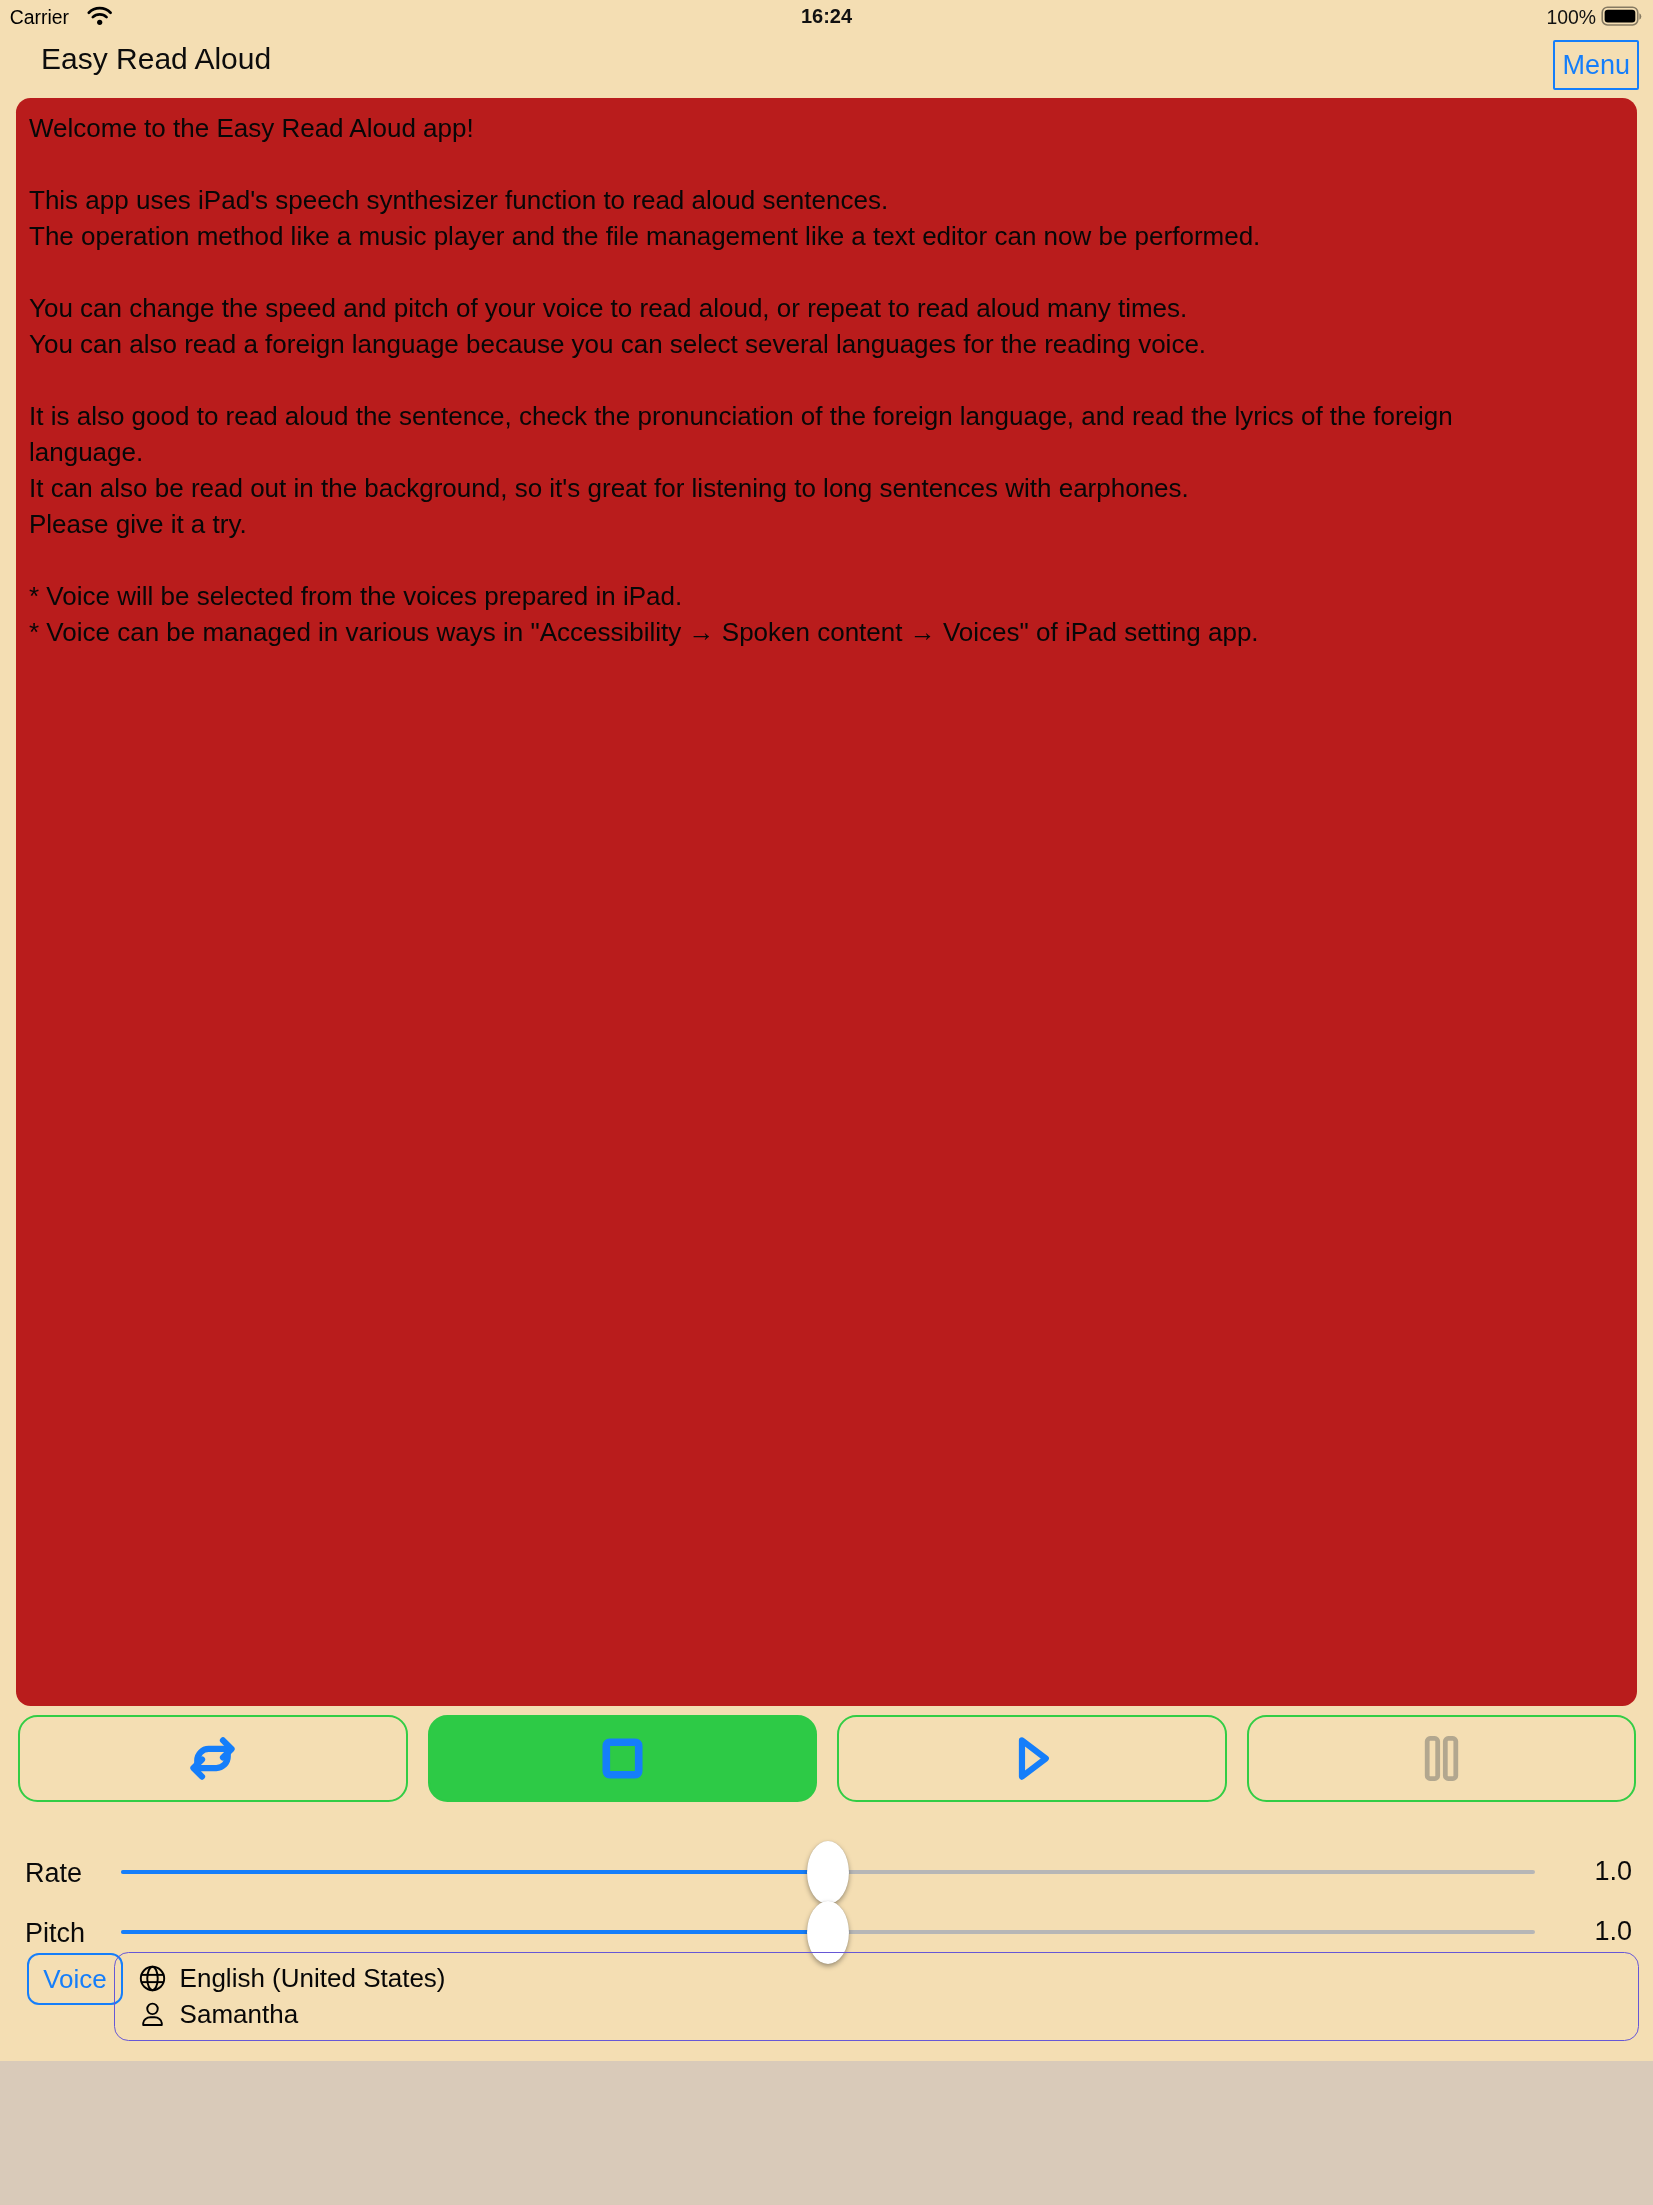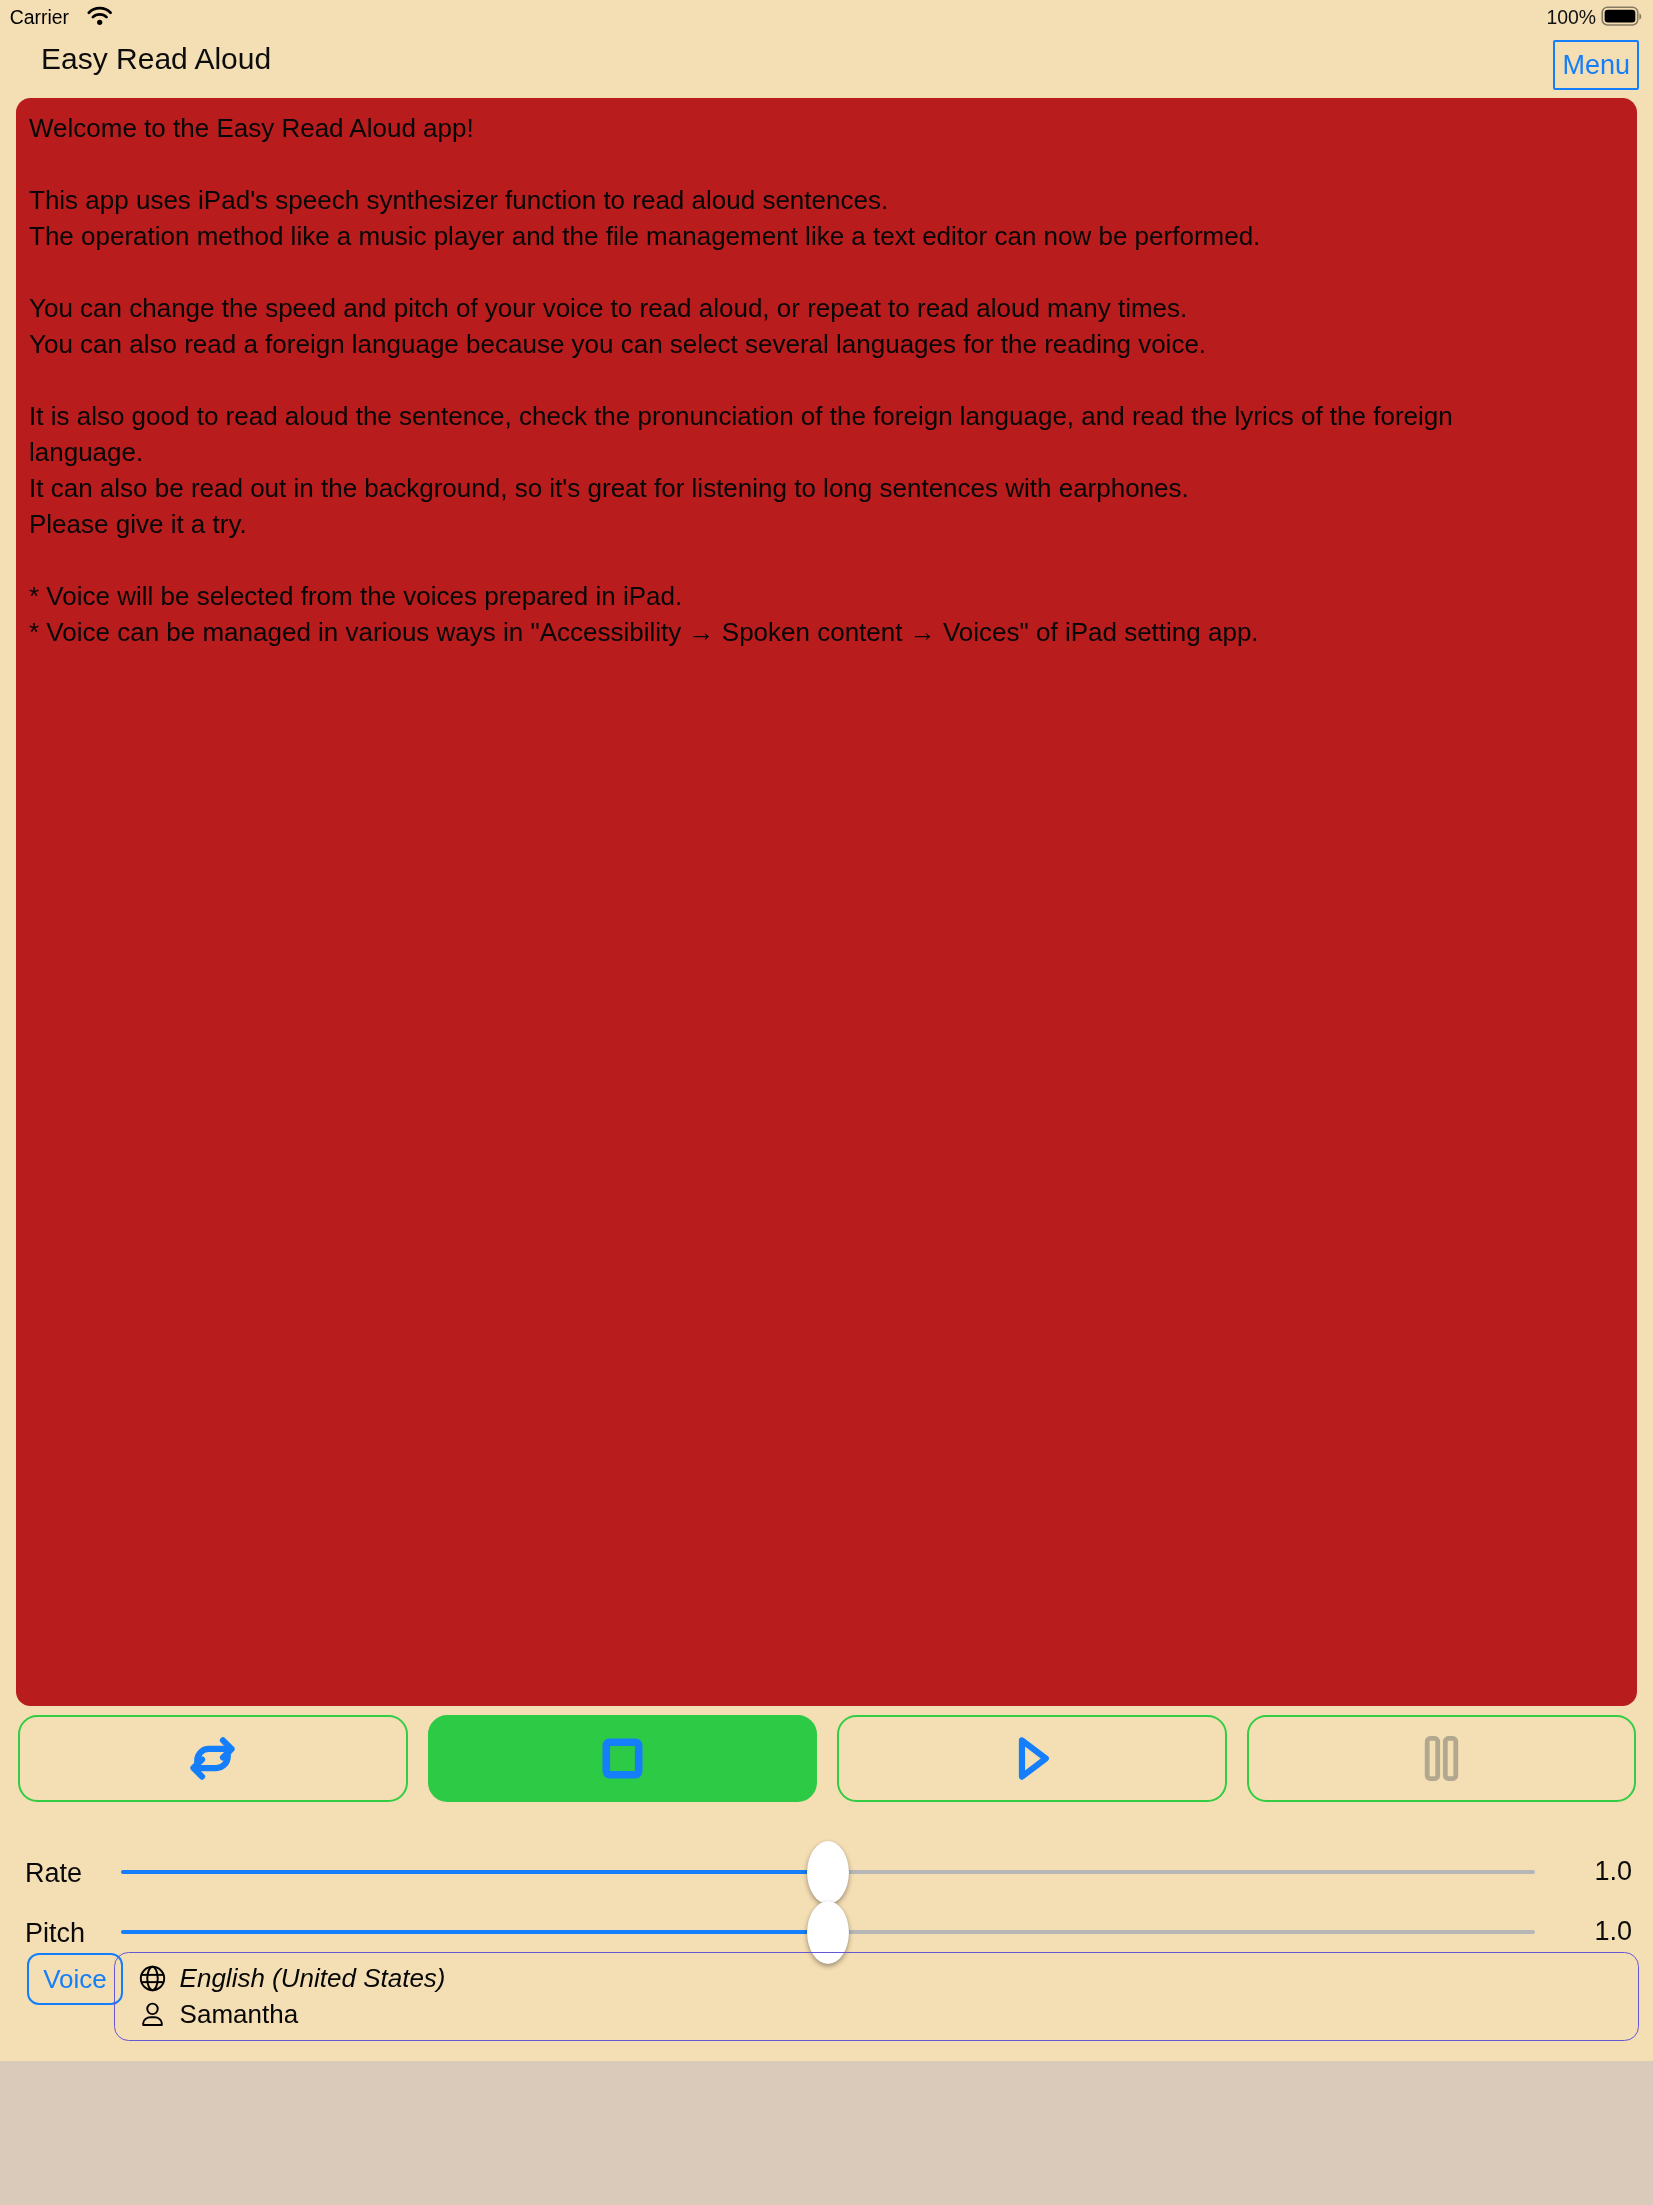--- a/index.html
+++ b/index.html
@@ -71,41 +71,42 @@
     position:absolute; left:27px; top:1953px; width:96px; height:52px;
     border:2.4px solid #157efa; border-radius:12px; color:#157efa;
     font-size:26px; display:flex; align-items:center; justify-content:center;
     background:transparent; cursor:pointer;
   }
   .voice-box {
     position:absolute; left:114px; top:1952px; width:1525px; height:89px;
     border:1.6px solid #6657d6; border-radius:14.5px; background:transparent;
   }
   .voice-line { position:absolute; left:22.6px; height:34px; display:flex; align-items:center; gap:13px; }
-  .voice-line.lang { top:8px;font-style:italic; }
+  .voice-line.lang { top:8px; }
   .voice-line.person { top:44px; }
   .voice-text { font-size:26px; color:#070707; }
 
   
   .bottom-strip { position:absolute; left:0; top:2061px; width:100%; height:144px; background:#d9cab9; }
 
   svg { display:block; }
 </style>
 </head>
 <body>
 
 <div class="status-bar">
   <span class="carrier">Carrier</span>
   <span class="wifi-icon">
     <svg width="27.4" height="21" viewBox="0 0 34 26">
       <path d="M3.5 9.5 a19 19 0 0 1 27 0" fill="none" stroke="#000" stroke-width="3.4" stroke-linecap="round"></path>
       <path d="M8.5 15 a12 12 0 0 1 17 0" fill="none" stroke="#000" stroke-width="3.4" stroke-linecap="round"></path>
       <circle cx="17" cy="21.5" r="3.2" fill="#000"></circle>
     </svg>
   </span>
+  <span class="time">16:24</span>
   <span class="battery-pct">100%</span>
   <span class="battery-icon">
     <svg width="42" height="21" viewBox="0 0 52 26">
       <rect x="1.5" y="1.5" width="44" height="22" rx="6.5" fill="none" stroke="rgba(0,0,0,0.45)" stroke-width="2"></rect>
       <rect x="4.5" y="4.5" width="38" height="16" rx="4" fill="#000"></rect>
       <path d="M47.5 9 a4.5 4.5 0 0 1 0 8 Z" fill="rgba(0,0,0,0.45)"></path>
     </svg>
   </span>
 </div>
 

